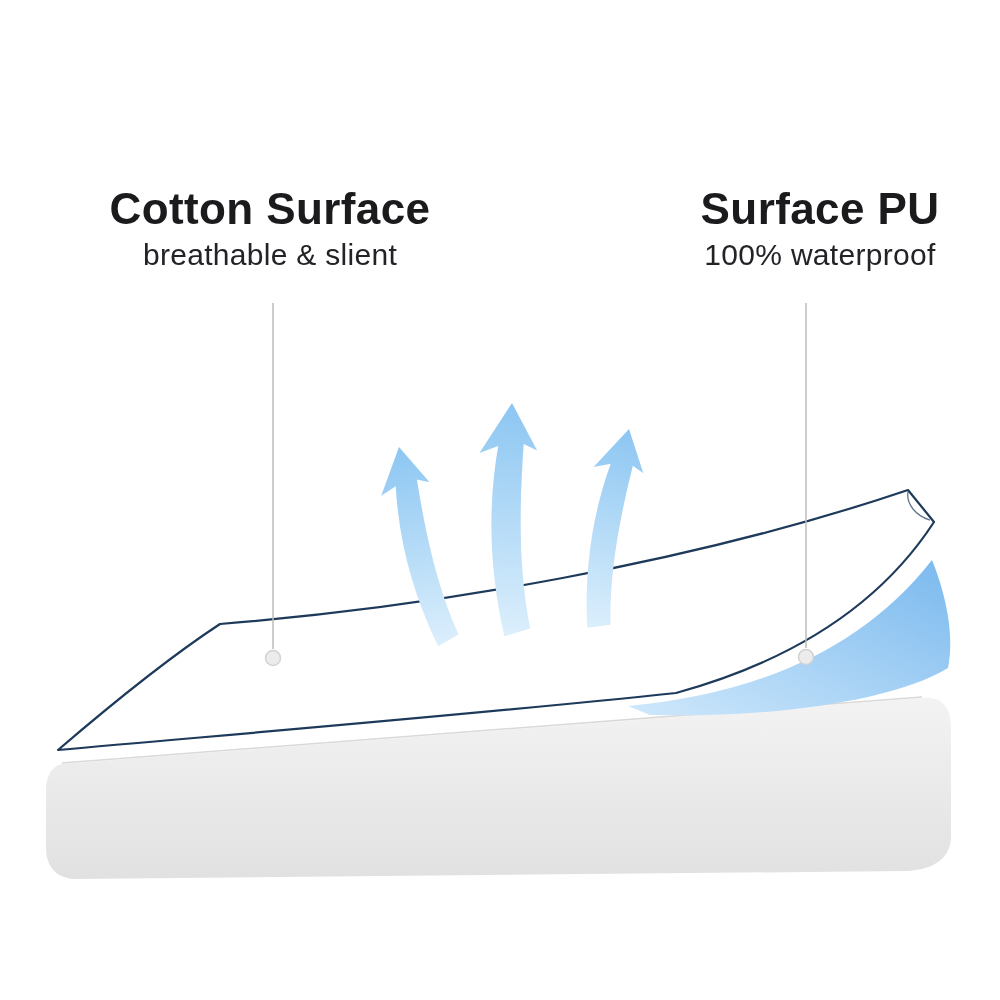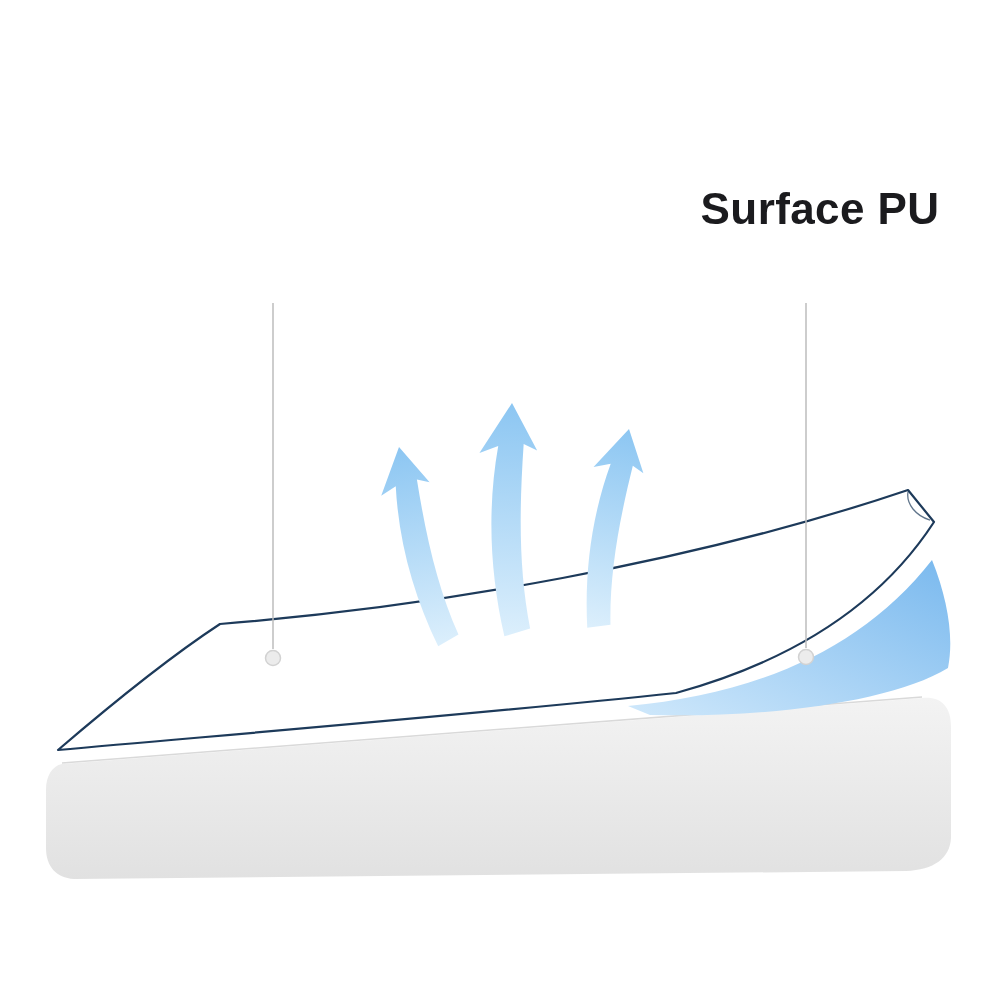--- a/index.html
+++ b/index.html
@@ -10,23 +10,28 @@
   .callout-label{position:absolute;transform:translateX(-50%);text-align:center;white-space:nowrap;}
   .callout-title{font-size:44px;font-weight:700;color:#1b1b1e;letter-spacing:.4px;line-height:1.05;}
   .callout-sub{font-size:30px;font-weight:400;color:#232327;margin-top:6px;letter-spacing:.3px;}
   .illustration{position:absolute;left:0;top:0;}
 </style>
 </head>
 <body>
 
 <div class="canvas">
 
+  <div class="callout-label" style="left:270px;top:186px">
+    <div class="callout-title">Cotton Surface</div>
+    <div class="callout-sub">breathable &amp; slient</div>
+  </div>
 
   <div class="callout-label" style="left:820px;top:186px">
     <div class="callout-title">Surface PU</div>
+    <div class="callout-sub">100% waterproof</div>
   </div>
 
   <svg class="illustration" width="1000" height="1000" viewBox="0 0 1000 1000">
     <defs>
       <linearGradient id="gradMattress" x1="0" y1="0" x2="0" y2="1">
         <stop offset="0" stop-color="#f3f3f3"></stop>
         <stop offset="1" stop-color="#e1e1e1"></stop>
       </linearGradient>
       <linearGradient id="gradBlue" x1="1" y1="0" x2="0" y2="1">
         <stop offset="0" stop-color="#7ab9ee"></stop>

